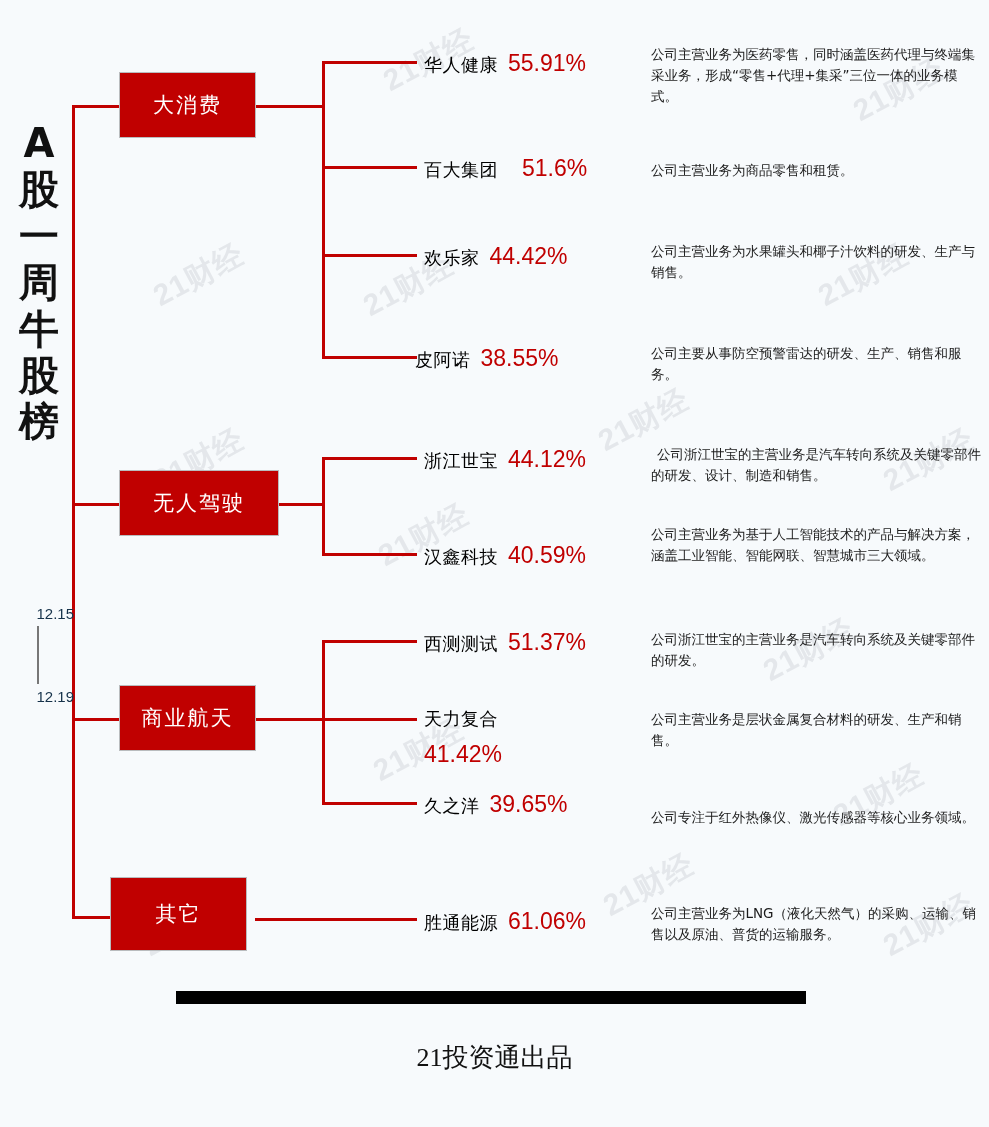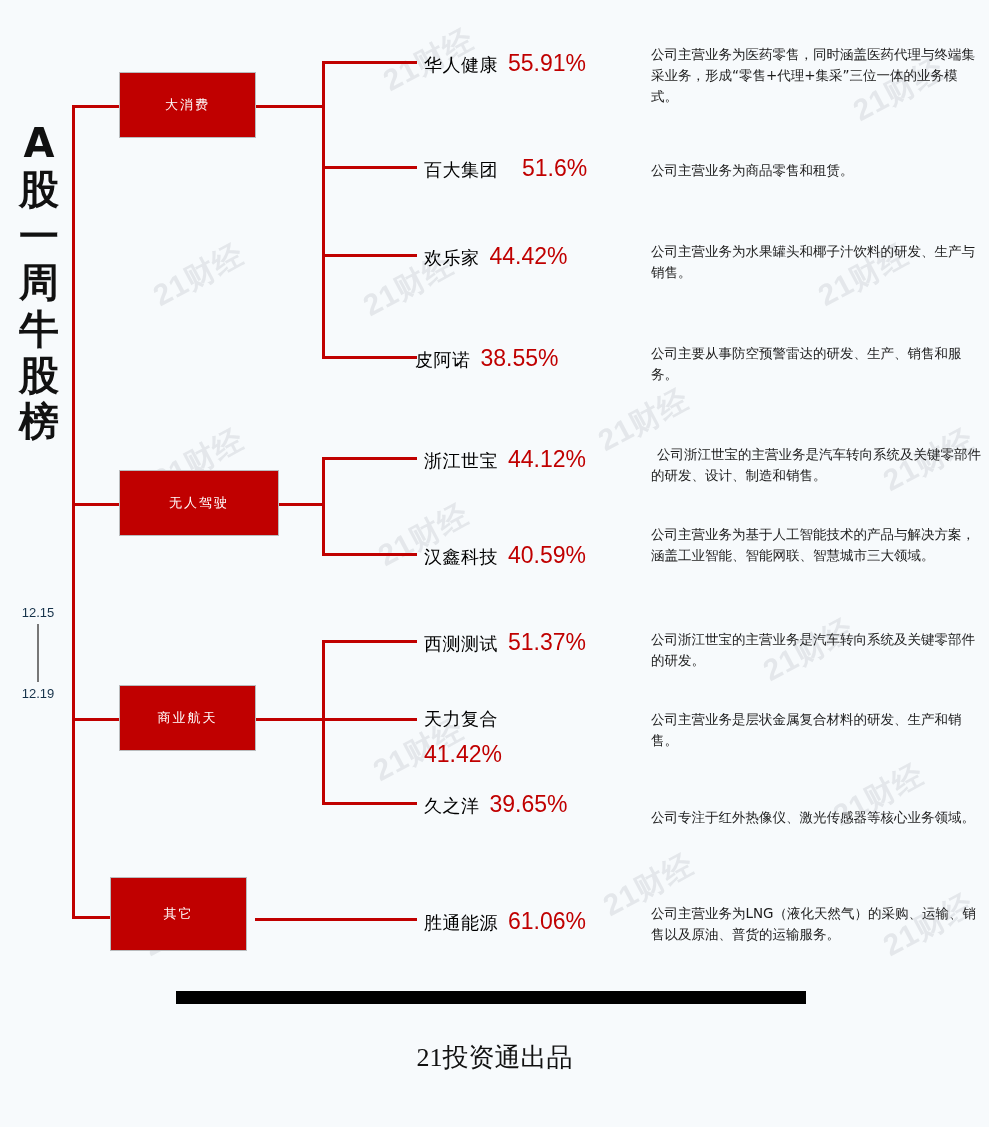--- a/index.html
+++ b/index.html
@@ -32,41 +32,42 @@
   .title-col .ch {
     font-size: 40px; font-weight: 900; color: #111;
     line-height: 1.16; letter-spacing: 0; display: block;
     font-family: "DejaVu Sans", "Liberation Sans", sans-serif;
   }
   .date-box {
     position: absolute; left: 2px; top: 605px; width: 72px;
     text-align: center; z-index: 3;
   }
   .date-box .d {
-    font-size: 13px; color: #16324a; display: block;
+    font-size: 15px; color: #16324a; display: block;
     font-family: "Liberation Sans", sans-serif;
+    text-align: right;
   }
   .date-box .bar {
     width: 2px; height: 58px; background: #777; margin: 4px auto;
   }
 
   
   .ln { position: absolute; background: #c00000; z-index: 1; }
   .spine { width: 3px; }
   .hline { height: 3px; }
   .branch-spine { width: 3px; }
 
   
   .cat {
     position: absolute; z-index: 2;
     background: #c00000;
     border: 1px solid #b9bcbe;
     display: flex; align-items: center; justify-content: center;
     color: #ffffff;
-    font-size: 13px;
+    font-size: 21px;
     letter-spacing: 2px;
     font-family: "DejaVu Sans", "Liberation Sans", sans-serif;
     box-shadow: 0 0 0 0 rgba(0,0,0,0);
   }
 
   
   .stock {
     position: absolute; z-index: 2; white-space: nowrap;
     display: flex; align-items: baseline; gap: 10px;
   }

